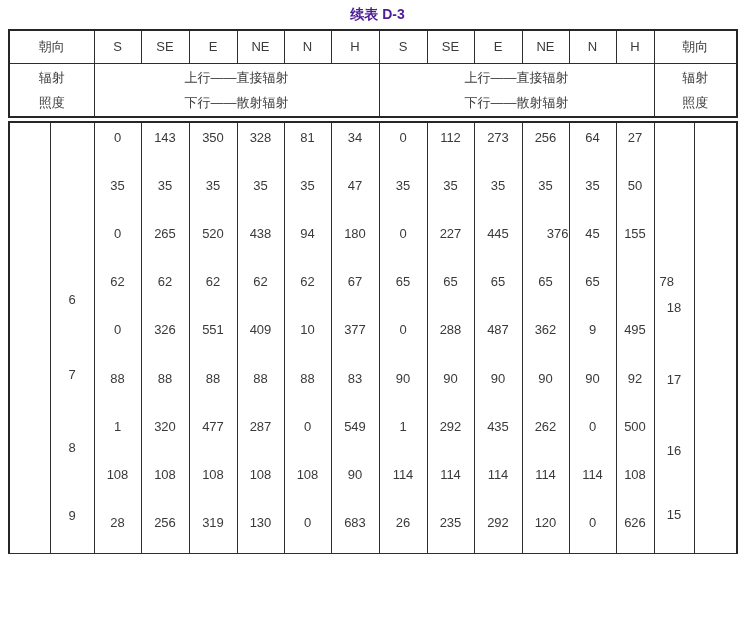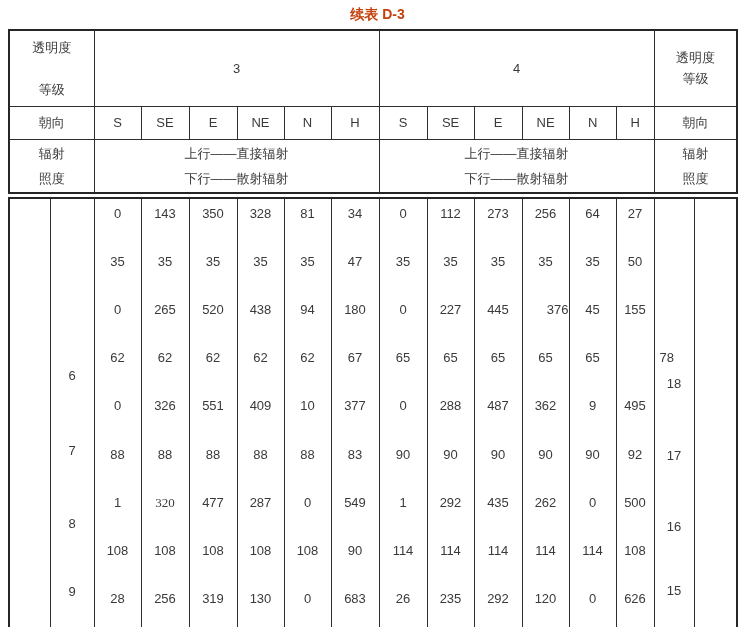--- a/index.html
+++ b/index.html
@@ -4,21 +4,21 @@
 <style>
   * { margin:0; padding:0; box-sizing:border-box; }
   html,body { background:#ffffff; }
   body {
     width:755px; height:627px; overflow:hidden; position:relative;
     font-family:"Liberation Sans","DejaVu Sans",sans-serif;
     color:#3a3a3a;
   }
   .page-title {
     position:absolute; top:6px; left:0; width:755px;
-    text-align:center; font-size:14px; font-weight:bold; color:#c2410c;
+    text-align:center; font-size:14px; font-weight:bold; color:#4c1d95;
   }
   .table-wrap { position:absolute; left:8px; top:29px; width:728px; }
   table { border-collapse:collapse; table-layout:fixed; width:728px; }
   td {
     border:1px solid #2e2e2e; padding:0; text-align:center;
     font-size:13px; color:#3a3a3a; vertical-align:middle;
   }
   table.hdr { border:2px solid #262626; }
   table.bdy { border:2px solid #262626; border-bottom:none; margin-top:3px; }
   tr.rowA td { height:76px; }
@@ -57,36 +57,20 @@
       <col style="width:48px">
         <col style="width:47px">
         <col style="width:48px">
       <col style="width:47px">
         <col style="width:47px">
         <col style="width:38px">
       <col style="width:40px">
         <col style="width:43px">
     </colgroup>
     <tbody>
-        <tr class="rowA">
-      <td colspan="2">
-        <div class="twoline gap-wide cjk">
-          <span>透明度</span>
-          <span>等级</span>
-        </div>
-      </td>
-      <td colspan="6">3</td>
-      <td colspan="6">4</td>
-      <td colspan="2">
-        <div class="twoline gap-tight cjk">
-          <span>透明度</span>
-          <span>等级</span>
-        </div>
-      </td>
-    </tr>
     <tr class="rowB">
       <td colspan="2" class="cjk">朝向</td>
       <td>S</td>
       <td>SE</td>
       <td>E</td>
       <td>NE</td>
       <td>N</td>
       <td>H</td>
       <td>S</td>
       <td>SE</td>
@@ -171,21 +155,21 @@
             </div>
           </td>
       <td>
             <div class="stack">
               <span class="num" style="top: 7px;">143</span>
               <span class="num" style="top: 55.1px;">35</span>
               <span class="num" style="top: 103.2px;">265</span>
               <span class="num" style="top: 151.3px;">62</span>
               <span class="num" style="top: 199.4px;">326</span>
               <span class="num" style="top: 247.5px;">88</span>
-              <span class="num" style="top: 295.6px; font-family: Liberation Serif, serif;">320</span>
+              <span class="num" style="top: 295.6px;">320</span>
               <span class="num" style="top: 343.7px;">108</span>
               <span class="num" style="top: 391.8px;">256</span>
             </div>
           </td>
       <td>
             <div class="stack">
               <span class="num" style="top: 7px;">350</span>
               <span class="num" style="top: 55.1px;">35</span>
               <span class="num" style="top: 103.2px;">520</span>
               <span class="num" style="top: 151.3px;">62</span>

